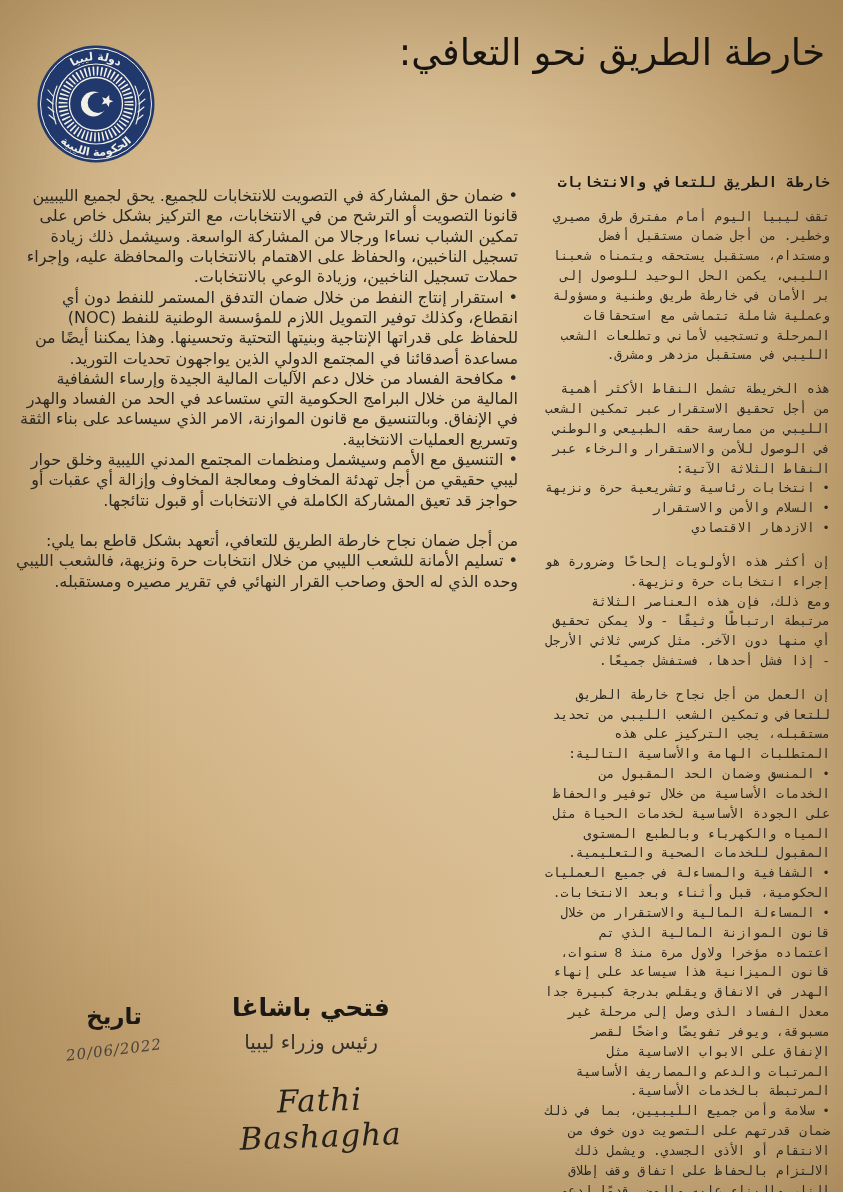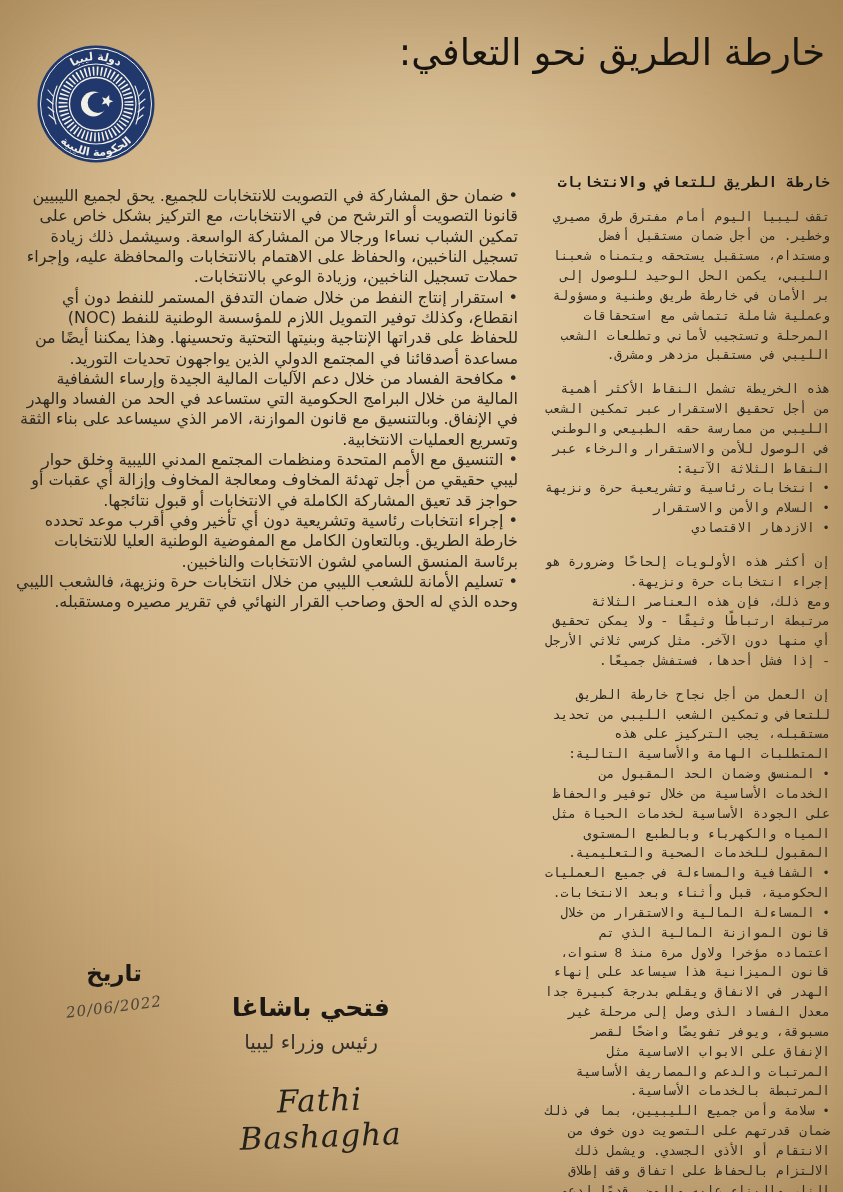--- a/index.html
+++ b/index.html
@@ -30,21 +30,21 @@
   .col-left{position:absolute;left:16px;top:186px;width:502px;font-size:16px;line-height:1.27;}
   .col-right{position:absolute;left:542px;top:172px;width:288px;font-size:12.8px;line-height:1.55;font-family:Liberation Mono, monospace;}
   .col p{margin:0;}
   .col-right .heading{font-size:14.6px;font-weight:800;color:#1c1915;margin:0 0 13px;}
   .col-right .gap-after{margin-bottom:14px;}
   .col-left .gap-before{margin-top:20px;}
   
   .name-block{position:absolute;left:216px;top:993px;width:190px;direction:rtl;text-align:center;}
   .signer-name{font-size:25px;font-weight:800;color:#1c1915;margin:0;}
   .signer-title{font-size:20px;font-weight:400;color:#35312a;margin:8px 0 0;}
-  .date-block{position:absolute;left:62px;top:960px;width:104px;direction:rtl;text-align:center;}
+  .date-block{position:absolute;left:62px;top:1003px;width:104px;direction:rtl;text-align:center;}
   .date-label{font-size:23px;font-weight:800;color:#1c1915;margin:0;}
   .date-value{font-size:15px;font-style:italic;color:#4a433a;margin:12px 0 0;transform:rotate(-7deg);letter-spacing:1px;font-family:"DejaVu Serif",serif;}
   .signature{position:absolute;left:205px;top:1082px;width:230px;text-align:center;
     font-family:"DejaVu Serif",serif;font-style:italic;font-size:31px;color:#25221c;transform:rotate(-2deg);letter-spacing:1px;}
 </style>
 </head>
 <body>
 
 <div class="page">
 
@@ -85,22 +85,22 @@
   </svg>
 
   <div class="title-block">
     <h1 class="main-title">خارطة الطريق نحو التعافي:</h1>
   </div>
 
   <div class="col col-left" dir="rtl">
     <p>• ضمان حق المشاركة في التصويت للانتخابات للجميع. يحق لجميع الليبيين قانونا التصويت أو الترشح من في الانتخابات، مع التركيز بشكل خاص على تمكين الشباب نساءا ورجالا من المشاركة الواسعة. وسيشمل ذلك زيادة تسجيل الناخبين، والحفاظ على الاهتمام بالانتخابات والمحافظة عليه، وإجراء حملات تسجيل الناخبين، وزيادة الوعي بالانتخابات.</p>
     <p>• استقرار إنتاج النفط من خلال ضمان التدفق المستمر للنفط دون أي انقطاع، وكذلك توفير التمويل اللازم للمؤسسة الوطنية للنفط (NOC) للحفاظ على قدراتها الإنتاجية وبنيتها التحتية وتحسينها. وهذا يمكننا أيضًا من مساعدة أصدقائنا في المجتمع الدولي الذين يواجهون تحديات التوريد.</p>
     <p>• مكافحة الفساد من خلال دعم الآليات المالية الجيدة وإرساء الشفافية المالية من خلال البرامج الحكومية التي ستساعد في الحد من الفساد والهدر في الإنفاق. وبالتنسيق مع قانون الموازنة، الامر الذي سيساعد على بناء الثقة وتسريع العمليات الانتخابية.</p>
-    <p>• التنسيق مع الأمم المتحدة ومنظمات المجتمع المدني الليبية وخلق حوار ليبي حقيقي من أجل تهدئة المخاوف ومعالجة المخاوف وإزالة أي عقبات أو حواجز قد تعيق المشاركة الكاملة في الانتخابات أو قبول نتائجها.</p>
-    <p>• إجراء انتخابات رئاسية وتشريعية دون أي تأخير وفي أقرب موعد تحدده خارطة الطريق. وبالتعاون الكامل مع المفوضية الوطنية العليا للانتخابات برئاسة المنسق السامي لشون الانتخابات والناخبين.</p>
+    <p>• التنسيق مع الأمم وسيشمل ومنظمات المجتمع المدني الليبية وخلق حوار ليبي حقيقي من أجل تهدئة المخاوف ومعالجة المخاوف وإزالة أي عقبات أو حواجز قد تعيق المشاركة الكاملة في الانتخابات أو قبول نتائجها.</p>
+    <p class="gap-before">من أجل ضمان نجاح خارطة الطريق للتعافي، أتعهد بشكل قاطع بما يلي:</p>
     <p>• تسليم الأمانة للشعب الليبي من خلال انتخابات حرة ونزيهة، فالشعب الليبي وحده الذي له الحق وصاحب القرار النهائي في تقرير مصيره ومستقبله.</p>
   </div>
 
   <div class="col col-right" dir="rtl">
     <p class="heading">خارطة الطريق للتعافي والانتخابات</p>
     <p class="gap-after">تقف ليبيا اليوم أمام مفترق طرق مصيري وخطير. من أجل ضمان مستقبل أفضل ومستدام، مستقبل يستحقه ويتمناه شعبنا الليبي، يكمن الحل الوحيد للوصول إلى بر الأمان في خارطة طريق وطنية ومسؤولة وعملية شاملة تتماشى مع استحقاقات المرحلة وتستجيب لأماني وتطلعات الشعب الليبي في مستقبل مزدهر ومشرق.</p>
     <p>هذه الخريطة تشمل النقاط الأكثر أهمية من أجل تحقيق الاستقرار عبر تمكين الشعب الليبي من ممارسة حقه الطبيعي والوطني في الوصول للأمن والاستقرار والرخاء عبر النقاط الثلاثة الآتية:</p>
     <p>• انتخابات رئاسية وتشريعية حرة ونزيهة</p>
     <p>• السلام والأمن والاستقرار</p>
     <p class="gap-after">• الازدهار الاقتصادي</p>

